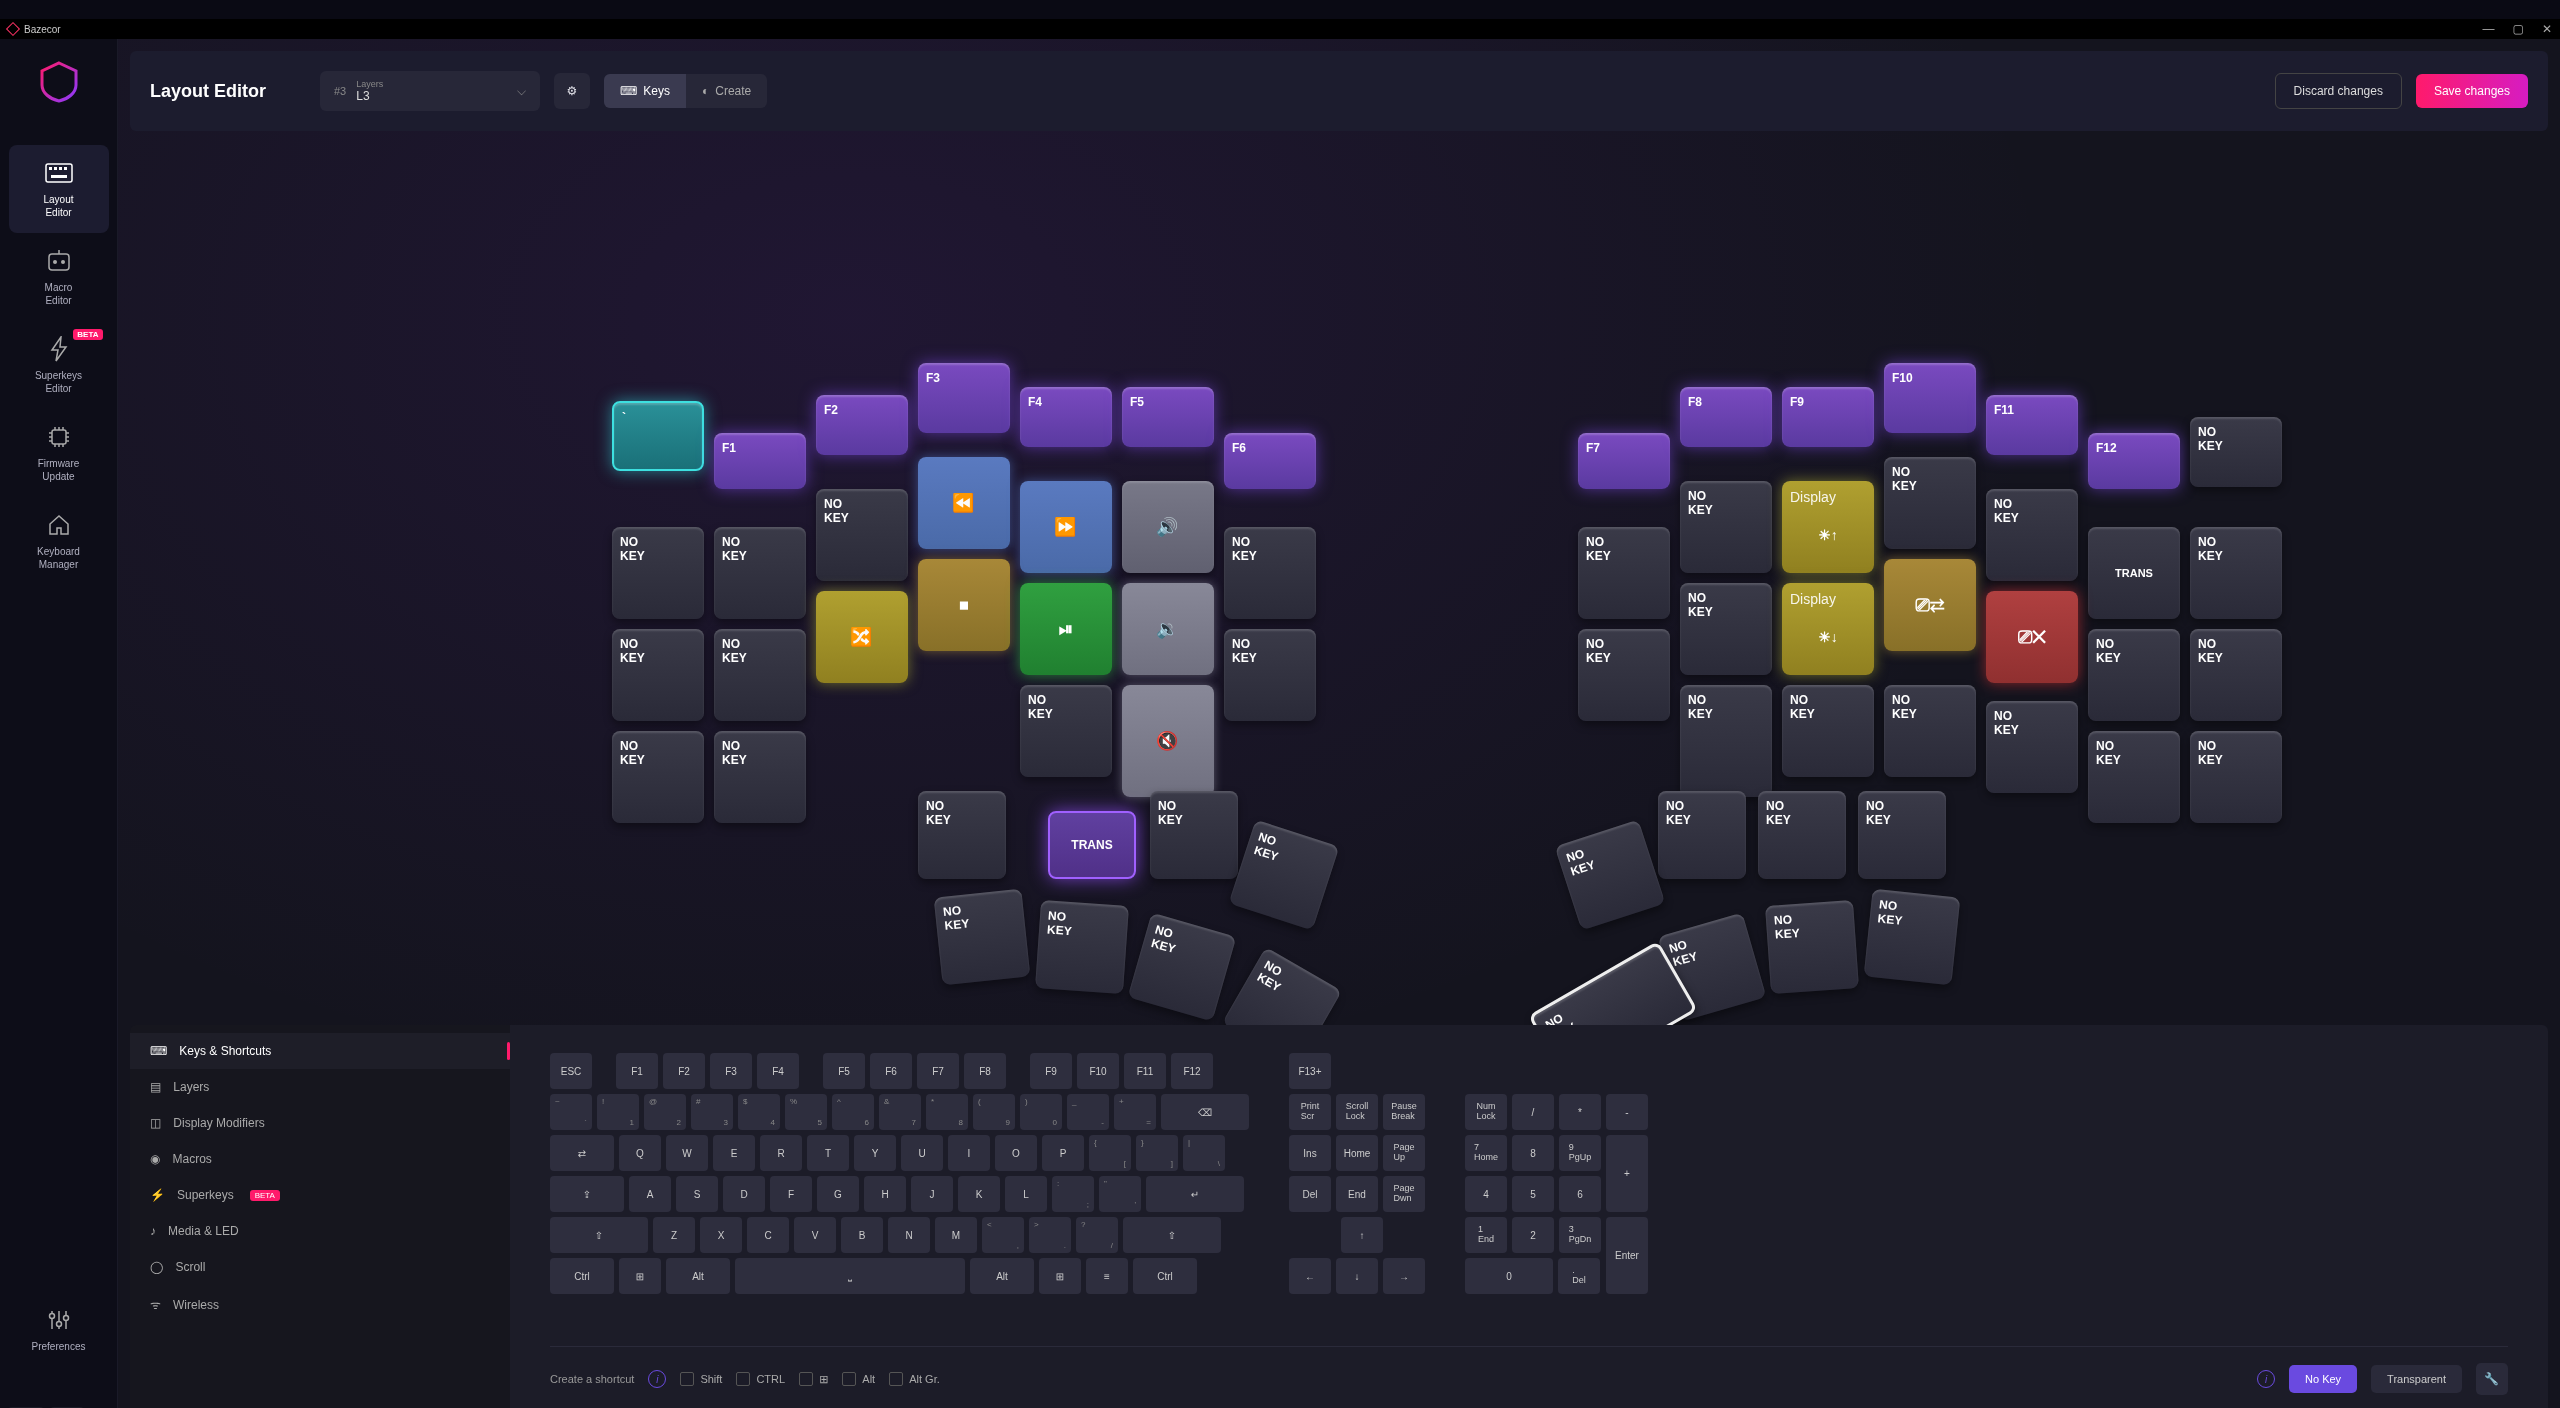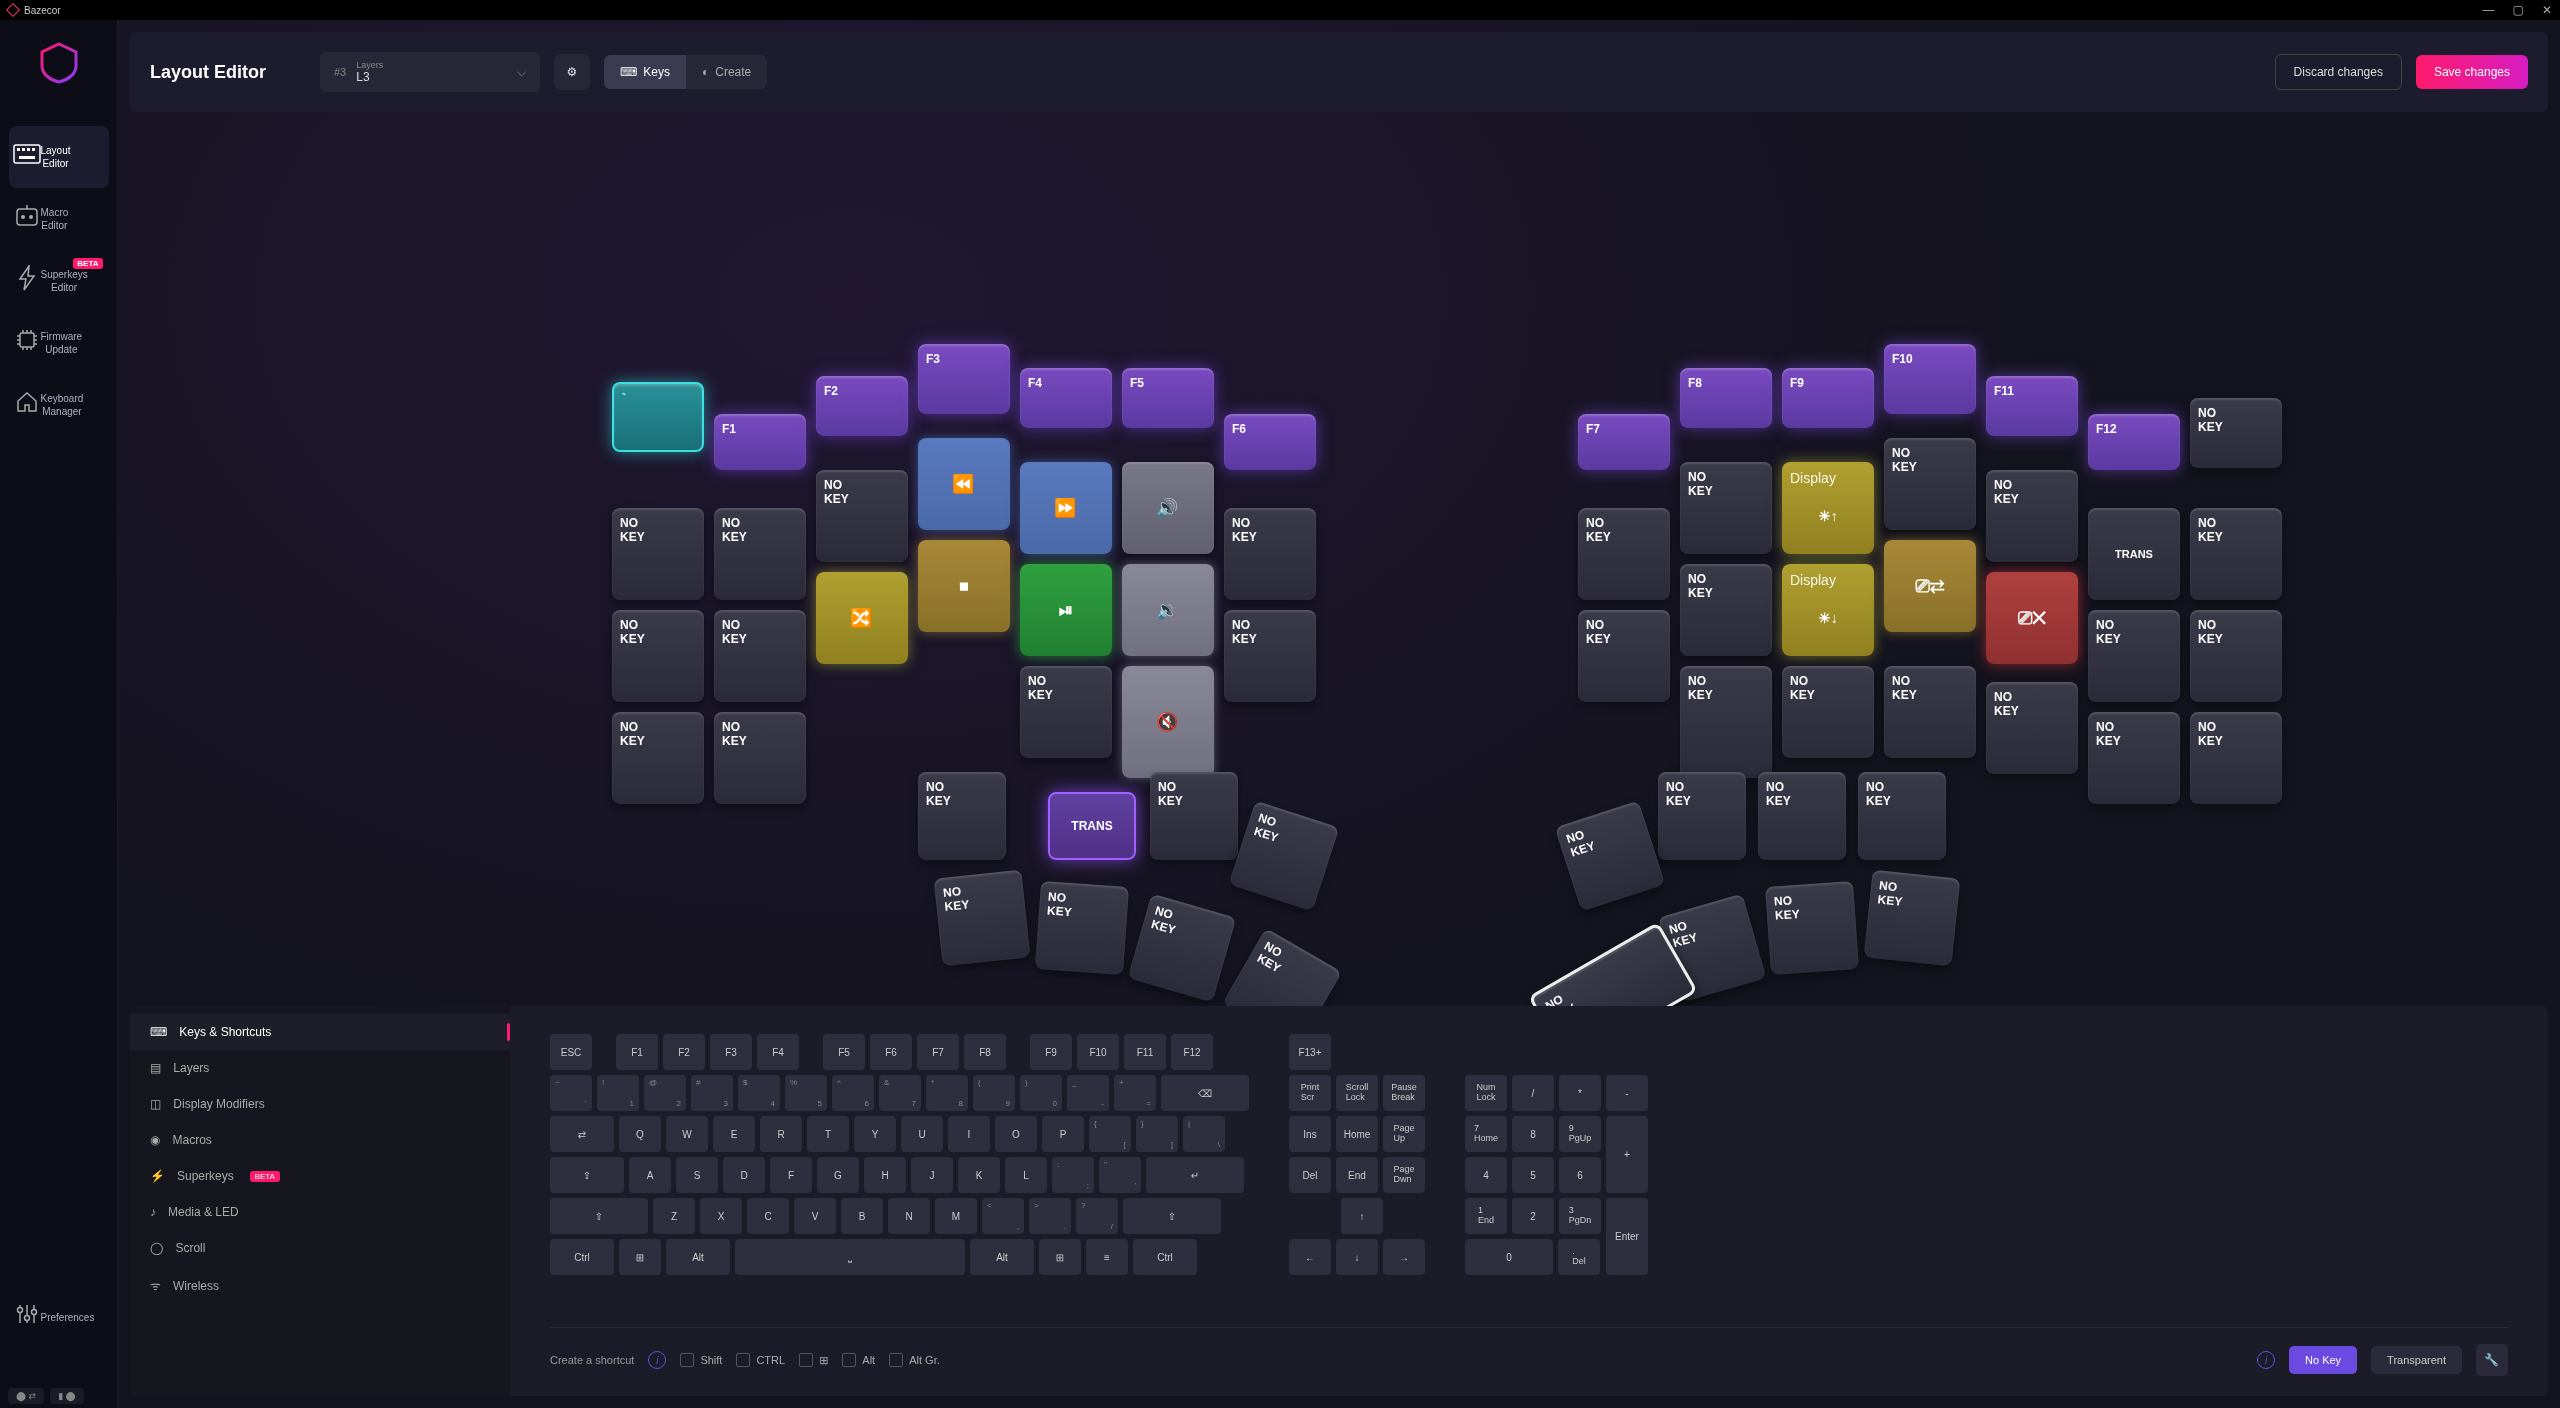--- a/index.html
+++ b/index.html
@@ -1,26 +1,26 @@
 <!DOCTYPE html>
 <html><head>
 <meta charset="utf-8">
 <style>
 * { margin: 0; padding: 0; box-sizing: border-box; }
 body { background: #0a0a14; color: #e0e0e8; font-family: -apple-system, BlinkMacSystemFont, 'Segoe UI', sans-serif; font-size: 12px; overflow: hidden; width: 2560px; height: 1408px; }
-.titlebar { height: 20px; background: #000; display: flex; align-items: center; padding: 0 8px; justify-content: space-between; }
+.titlebar { height: 20px; background: #000; display: flex; align-items: center; padding: 0 8px; justify-content: space-between; margin-top: 19px; }
 .titlebar-left { display: flex; align-items: center; gap: 6px; }
 .titlebar-logo { width: 10px; height: 10px; border: 1.5px solid #ff3366; transform: rotate(45deg); }
 .titlebar-title { font-size: 10px; color: #ccc; }
 .titlebar-controls { display: flex; gap: 18px; color: #aaa; font-size: 12px; }
 .app { display: flex; height: calc(100% - 20px); }
 .left-sidebar { width: 118px; background: #0d0d18; display: flex; flex-direction: column; align-items: center; padding-top: 20px; border-right: 1px solid #1a1a28; position: relative; }
 .logo-container { margin-bottom: 40px; }
 .shield-logo { width: 46px; height: 46px; position: relative; }
-.nav-item { width: 100px; display: flex; align-items: center; padding: 14px 4px; border-radius: 8px; cursor: pointer; position: relative; text-align: center; }
+.nav-item { width: 100px; display: flex; flex-direction: column; align-items: center; padding: 14px 4px; border-radius: 8px; cursor: pointer; position: relative; text-align: center; }
 .nav-item.active { background: #1c1c30; }
 .nav-item.active::after { content:''; position:absolute; right:-18px; top:30%; width:3px; height:40%; background:#ff1a6b; border-radius:2px; }
 .nav-icon { width: 28px; height: 28px; margin-bottom: 6px; display: flex; align-items: center; justify-content: center; }
 .nav-label { font-size: 10px; color: #b0b0c0; line-height: 1.3; }
 .nav-item.active .nav-label { color: #fff; }
 .beta-badge { position: absolute; top: 8px; right: 6px; background: #ff1a6b; color: #fff; font-size: 8px; padding: 1px 4px; border-radius: 3px; font-weight: bold; }
 .left-sidebar .bottom { margin-top: auto; margin-bottom: 60px; }
 .main { flex: 1; display: flex; flex-direction: column; position: relative; background: radial-gradient(ellipse at 30% 20%, rgba(120,40,200,0.12) 0%, transparent 50%), #14141e; }
 .topbar { height: 80px; margin: 12px; background: #1c1c2e; border-radius: 6px; display: flex; align-items: center; padding: 0 20px; gap: 14px; }
 .topbar-title { font-size: 18px; font-weight: 600; color: #fff; margin-right: 40px; }

